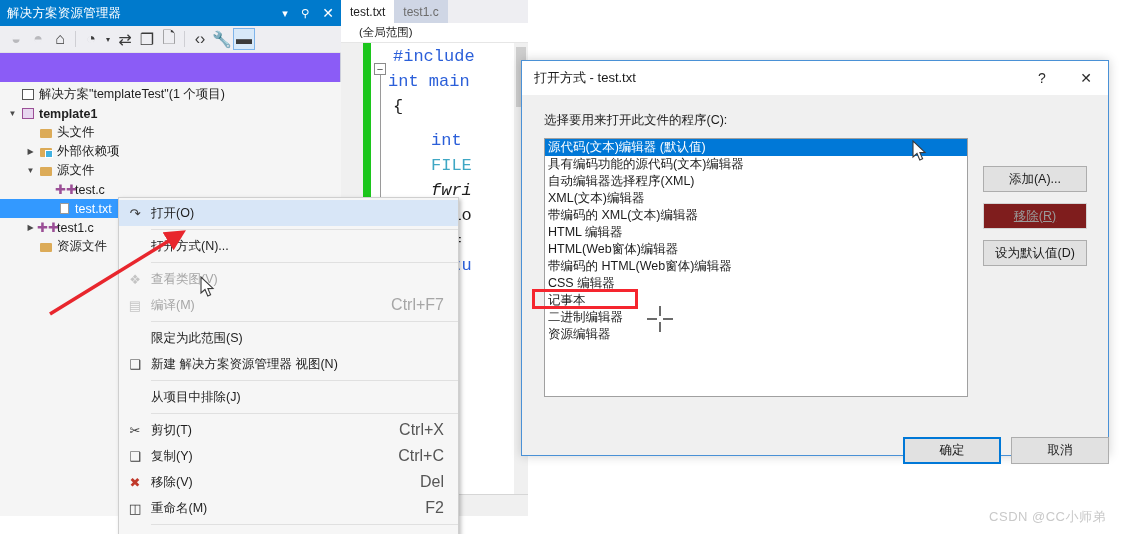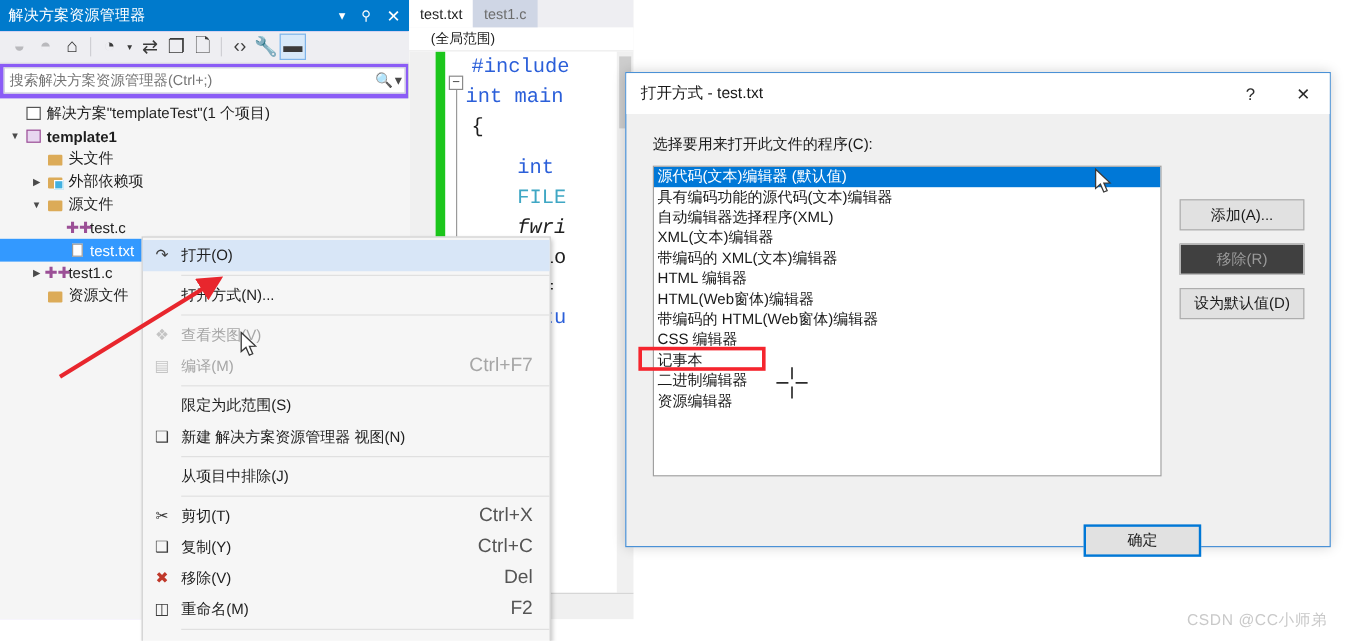--- a/index.html
+++ b/index.html
@@ -220,21 +220,21 @@
   #red-box {
     position: absolute; left: 532px; top: 289px; width: 106px; height: 20px;
     border: 3px solid #f5252e; z-index: 70; pointer-events: none;
   }
   .dlg-sidebtn {
     position: absolute; left: 461px; width: 104px; height: 26px;
     background: #e1e1e1; border: 1px solid #adadad;
     display: flex; align-items: center; justify-content: center;
     font-size: 12.5px; color: #1a1a1a;
   }
-  .dlg-sidebtn.disabled { background: #404040; border-color: #d4d4d4; color: #9a9a9a; }
+  .dlg-sidebtn.disabled { background: #7f1d1d; border-color: #d4d4d4; color: #9a9a9a; text-decoration: underline; }
   #btn-add { top: 71px; }
   #btn-remove { top: 108px; }
   #btn-default { top: 145px; }
   .dlg-botbtn {
     position: absolute; top: 342px; width: 98px; height: 27px;
     background: #e1e1e1; border: 1px solid #adadad;
     display: flex; align-items: center; justify-content: center;
     font-size: 12.5px; color: #1a1a1a;
   }
   #btn-ok { left: 381px; background: #e1e1e1; border: 2px solid #0078d7; }
@@ -278,24 +278,20 @@
         <span class="ticon" style="width:12px;font-size:8px;">▾</span>
         <span class="ticon">⇄</span>
         <span class="ticon">❐</span>
         <span class="ticon">🗋</span>
         <span class="tsep"></span>
         <span class="ticon">‹›</span>
         <span class="ticon">🔧</span>
         <span class="ticon boxed">▬</span>
       </div>
 
-      <div id="se-search">
-        <input id="se-search-input" type="text" placeholder="搜索解决方案资源管理器(Ctrl+;)" style="">
-        <span id="se-search-icon">🔍 ▾</span>
-      </div>
 
       <div id="se-tree">
 
         <div class="tnode" style="padding-left:6px;">
           <span class="tw"></span>
           <span class="tico"><i class="sln-ico"></i></span>
           <span class="tlbl">解决方案"templateTest"(1 个项目)</span>
         </div>
 
         <div class="tnode" style="padding-left:6px;">
@@ -506,20 +502,21 @@
         <div class="lb-item">资源编辑器</div>
       </div>
 
       <div id="dlg-prompt">选择要用来打开此文件的程序(C):</div>
 
       <div class="dlg-sidebtn" id="btn-add">添加(A)...</div>
       <div class="dlg-sidebtn disabled" id="btn-remove">移除(R)</div>
       <div class="dlg-sidebtn" id="btn-default">设为默认值(D)</div>
 
       <div class="dlg-botbtn" id="btn-ok">确定</div>
+      <div class="dlg-botbtn" id="btn-cancel">取消</div>
     </div>
   </div>
 
   <div id="red-box"></div>
 
   <svg class="cursor-arrow" style="left:912px;top:140px;" width="16" height="24" viewBox="0 0 16 24">
     <path d="M1,1 L1,17 L5,13.5 L7.8,20 L10.6,18.8 L7.9,12.6 L13,12.4 z" fill="#ffffff" stroke="#3a3a3a" stroke-width="1.1"></path>
   </svg>
 
   <svg id="crosshair" viewBox="0 0 28 28">

